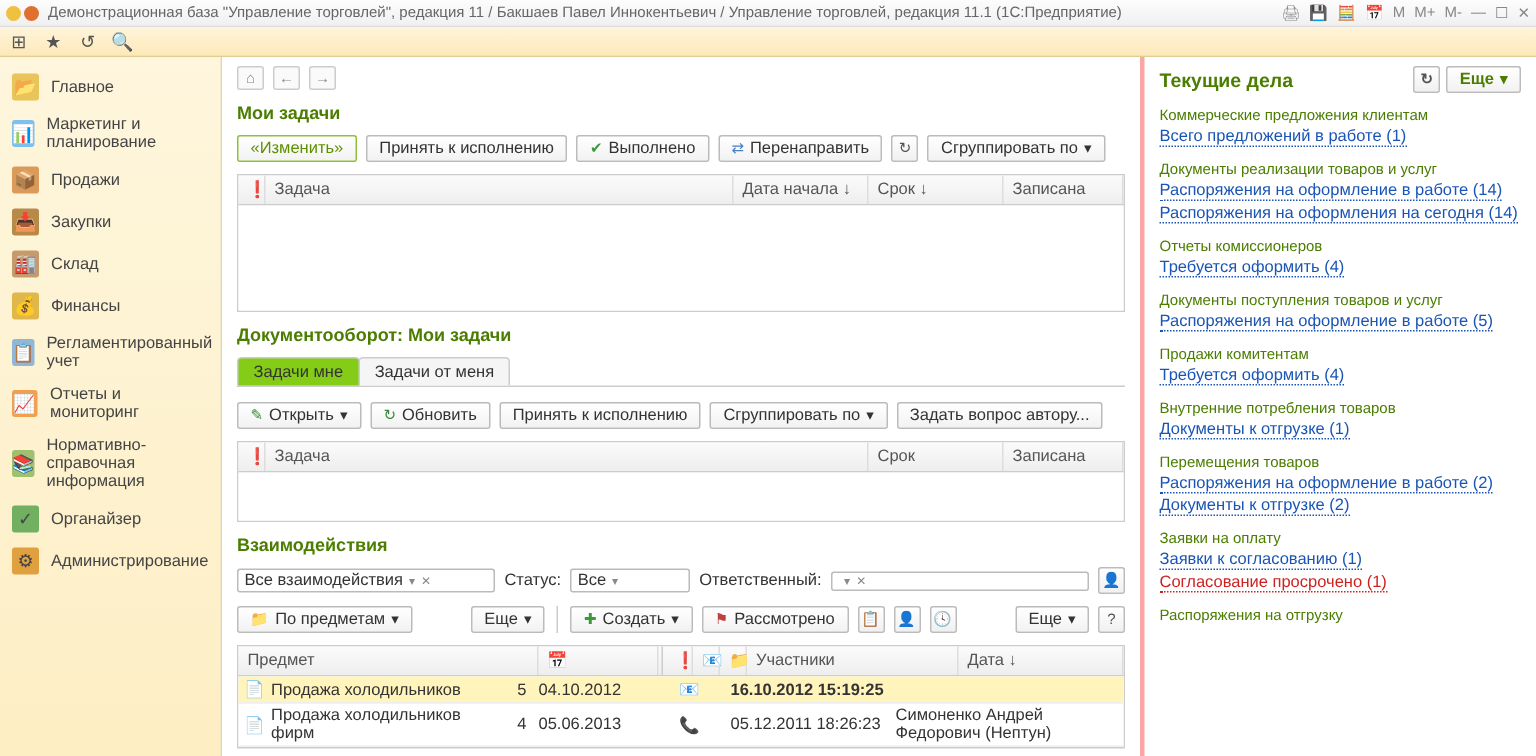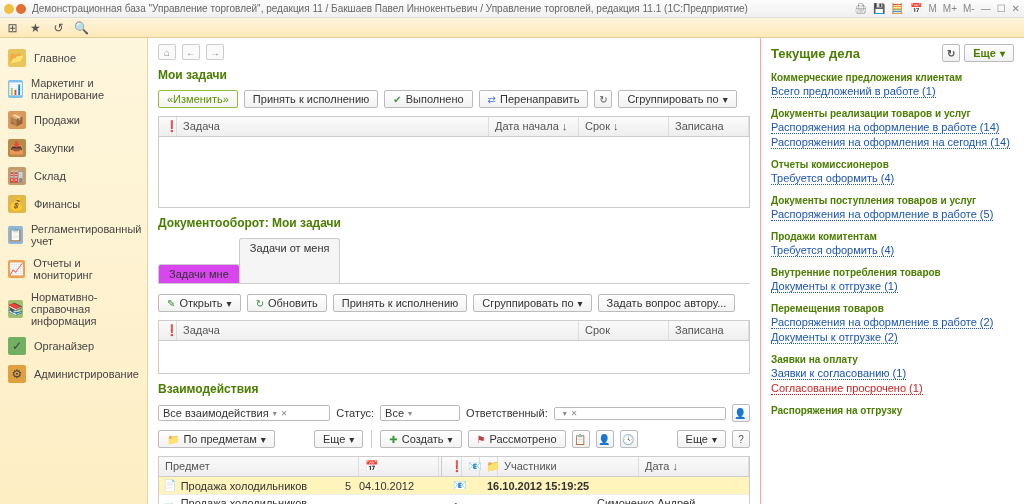--- a/index.html
+++ b/index.html
@@ -25,39 +25,39 @@
   .btn { border:1px solid #bbb; border-radius:2px; background:linear-gradient(#fff,#f2f2f2); padding:2px 8px; font-size:11px; display:flex;align-items:center;gap:4px; white-space:nowrap; }
   .btn.green-border { border-color:#8fbf3a; color:#5e9000; }
   .btn .ico { font-size:10px; }
   .table { border:1px solid #ccc; margin-top:4px; }
   .thead { display:flex; background:linear-gradient(#fbfbfb,#eee); border-bottom:1px solid #ccc; }
   .th { padding:3px 6px; border-right:1px solid #ddd; font-size:11px; color:#555; }
   .tbody { background:#fff; }
   .empty { height:70px; }
   .tabs { display:flex; border-bottom:1px solid #ccc; margin-top:4px; }
   .tab { padding:3px 10px; border:1px solid #ccc; border-bottom:none; background:#f5f5f5; font-size:11px; margin-right:-1px; border-radius:3px 3px 0 0; }
-  .tab.active { background:#d946ef; position:relative;margin-top:26px; }
+  .tab.active { background:#84cc16; position:relative; }
   .doc-btnrow { display:flex; gap:6px; align-items:center; margin-top:6px; }
   .checkbox-row { display:flex; align-items:center; gap:6px; margin-top:6px; font-size:11px; color:#444; }
   .interaction-filter { display:flex; gap:6px; align-items:center; margin-top:4px; }
   .combo { border:1px solid #bbb; border-radius:2px; background:#fff; padding:1px 4px; font-size:11px; display:flex; align-items:center; gap:4px; }
   .combo .caret { font-size:8px; color:#888; }
   .interaction-table .row { display:flex; border-bottom:1px solid #eee; padding:2px 4px; font-size:11px; align-items:center; }
   .interaction-table .row.sel { background:#fff4bc; }
   .col-subj { width:170px; display:flex; gap:4px; align-items:center; }
   .col-cnt { width:18px; text-align:right; }
   .col-date1 { width:70px; }
   .col-gap { width:30px; }
   .col-ico { width:18px; text-align:center; }
   .col-date2 { width:110px; }
   .col-part { flex:1; }
-  .right-pane { width:264px; border-left:1px solid #fca5a5; padding:6px 10px 18px 10px; overflow:hidden; }
+  .right-pane { width:264px; border-left:3px solid #fca5a5; padding:6px 10px 18px 10px; overflow:hidden; }
   .right-title { color:#4a7d00; font-weight:bold; font-size:13px; display:flex; align-items:center; justify-content:space-between; }
   .right-group { margin-top:10px; }
-  .right-group .g-title { color:#4a7d00; font-weight:bold; font-size:10px; }
+  .right-group .g-title { color:#4a7d00; font-weight:normal; font-size:10px; }
   .right-group .g-link { color:#1a55b5; font-size:11px; text-decoration:none; border-bottom:1px dotted #1a55b5; display:inline-block; margin-top:2px; }
   .right-group .g-link.red { color:#c22; border-bottom-color:#c22; }
   .box-ico { font-size:11px; }
   .split { width:1px; background:#ccc; align-self:stretch; margin:0 2px; }
   input[type=checkbox] { width:12px; height:12px; }
   .tiny-btn { width:18px; height:18px; border:1px solid #bbb; border-radius:2px; background:linear-gradient(#fff,#f0f0f0); display:flex; align-items:center; justify-content:center; font-size:10px; color:#555; }
   .flex1 { flex:1; }
 </style>
 </head>
 <body>

